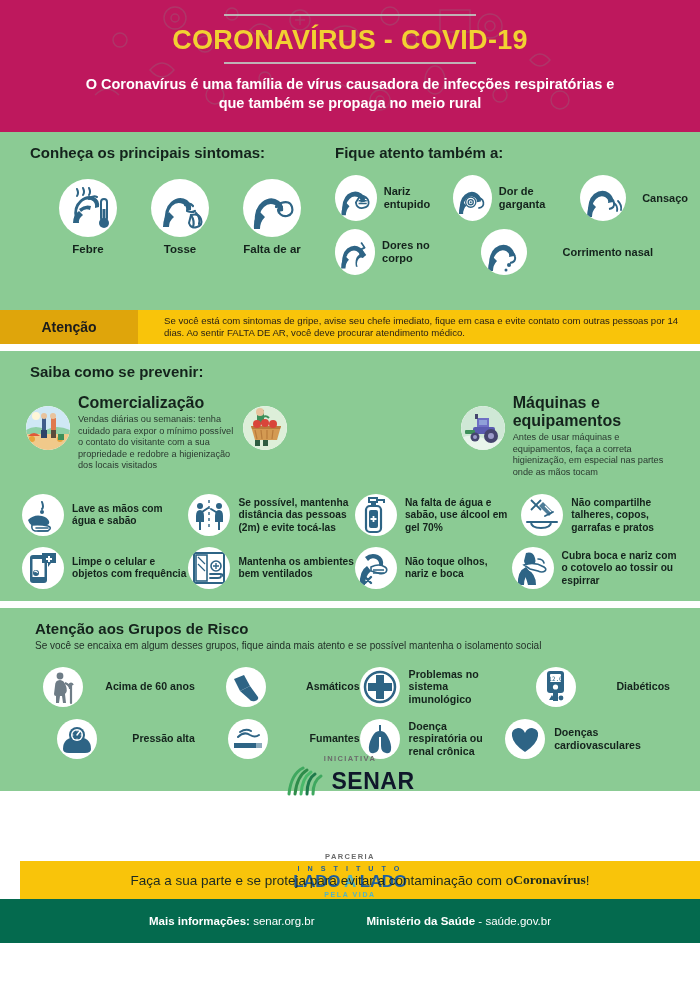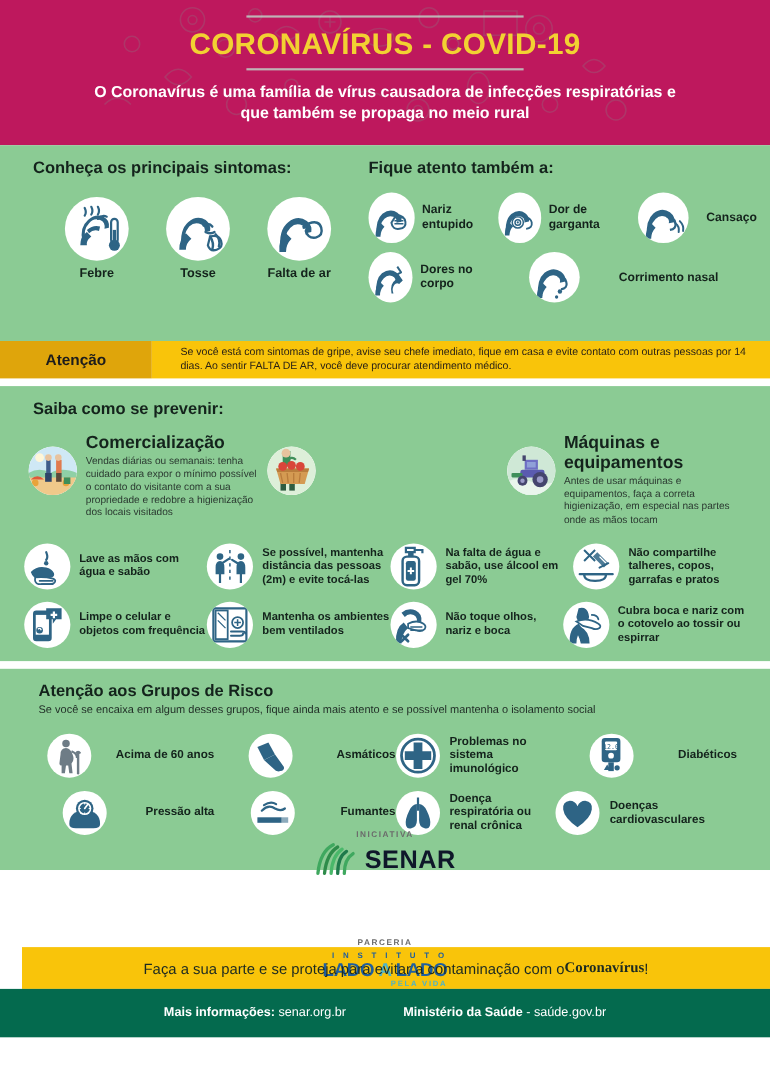--- a/index.html
+++ b/index.html
@@ -118,21 +118,21 @@
   .risk-cell { display:flex; align-items:center; gap: 9px; width: 215px; }
   .risk-cell .circ { width: 40px; height: 40px; flex: 0 0 40px; }
   .risk-cell .lbl { font-size: 10.6px; font-weight: bold; color:#14231c; line-height: 12.5px; }
 
   
   .logos { background:#ffffff; height: 70px; display:flex; align-items:center; justify-content:center; gap: 56px; flex-direction: column; }
   .logo-block { text-align:center; }
   .logo-kicker { font-size: 7.5px; letter-spacing: 1.4px; color:#6b6b6b; margin-bottom: 3px; font-weight:600;}
   .senar-row { display:flex; align-items:center; gap: 6px; }
   .senar-word { font-size: 23px; font-weight: bold; color:#0f172a; letter-spacing:.5px; }
-  .lal { text-align:right; }
+  .lal { text-align:center; }
   .lal .t1 { font-size: 7.2px; letter-spacing: 3px; color:#1f5f9e; font-weight:bold; }
   .lal .t2 { font-size: 17px; font-weight: bold; color:#1f5f9e; letter-spacing:-.3px; line-height:18px;}
   .lal .t2 .a { color:#4fb3c4; }
   .lal .t3 { font-size: 7px; letter-spacing: 1.6px; color:#4fb3c4; font-weight:bold; }
 
   
   .cta-wrap { background:#ffffff; padding-left: 20px; }
   .cta {
     background:#F9C40A; height: 38px;
     display:flex; align-items:center; justify-content:center;

